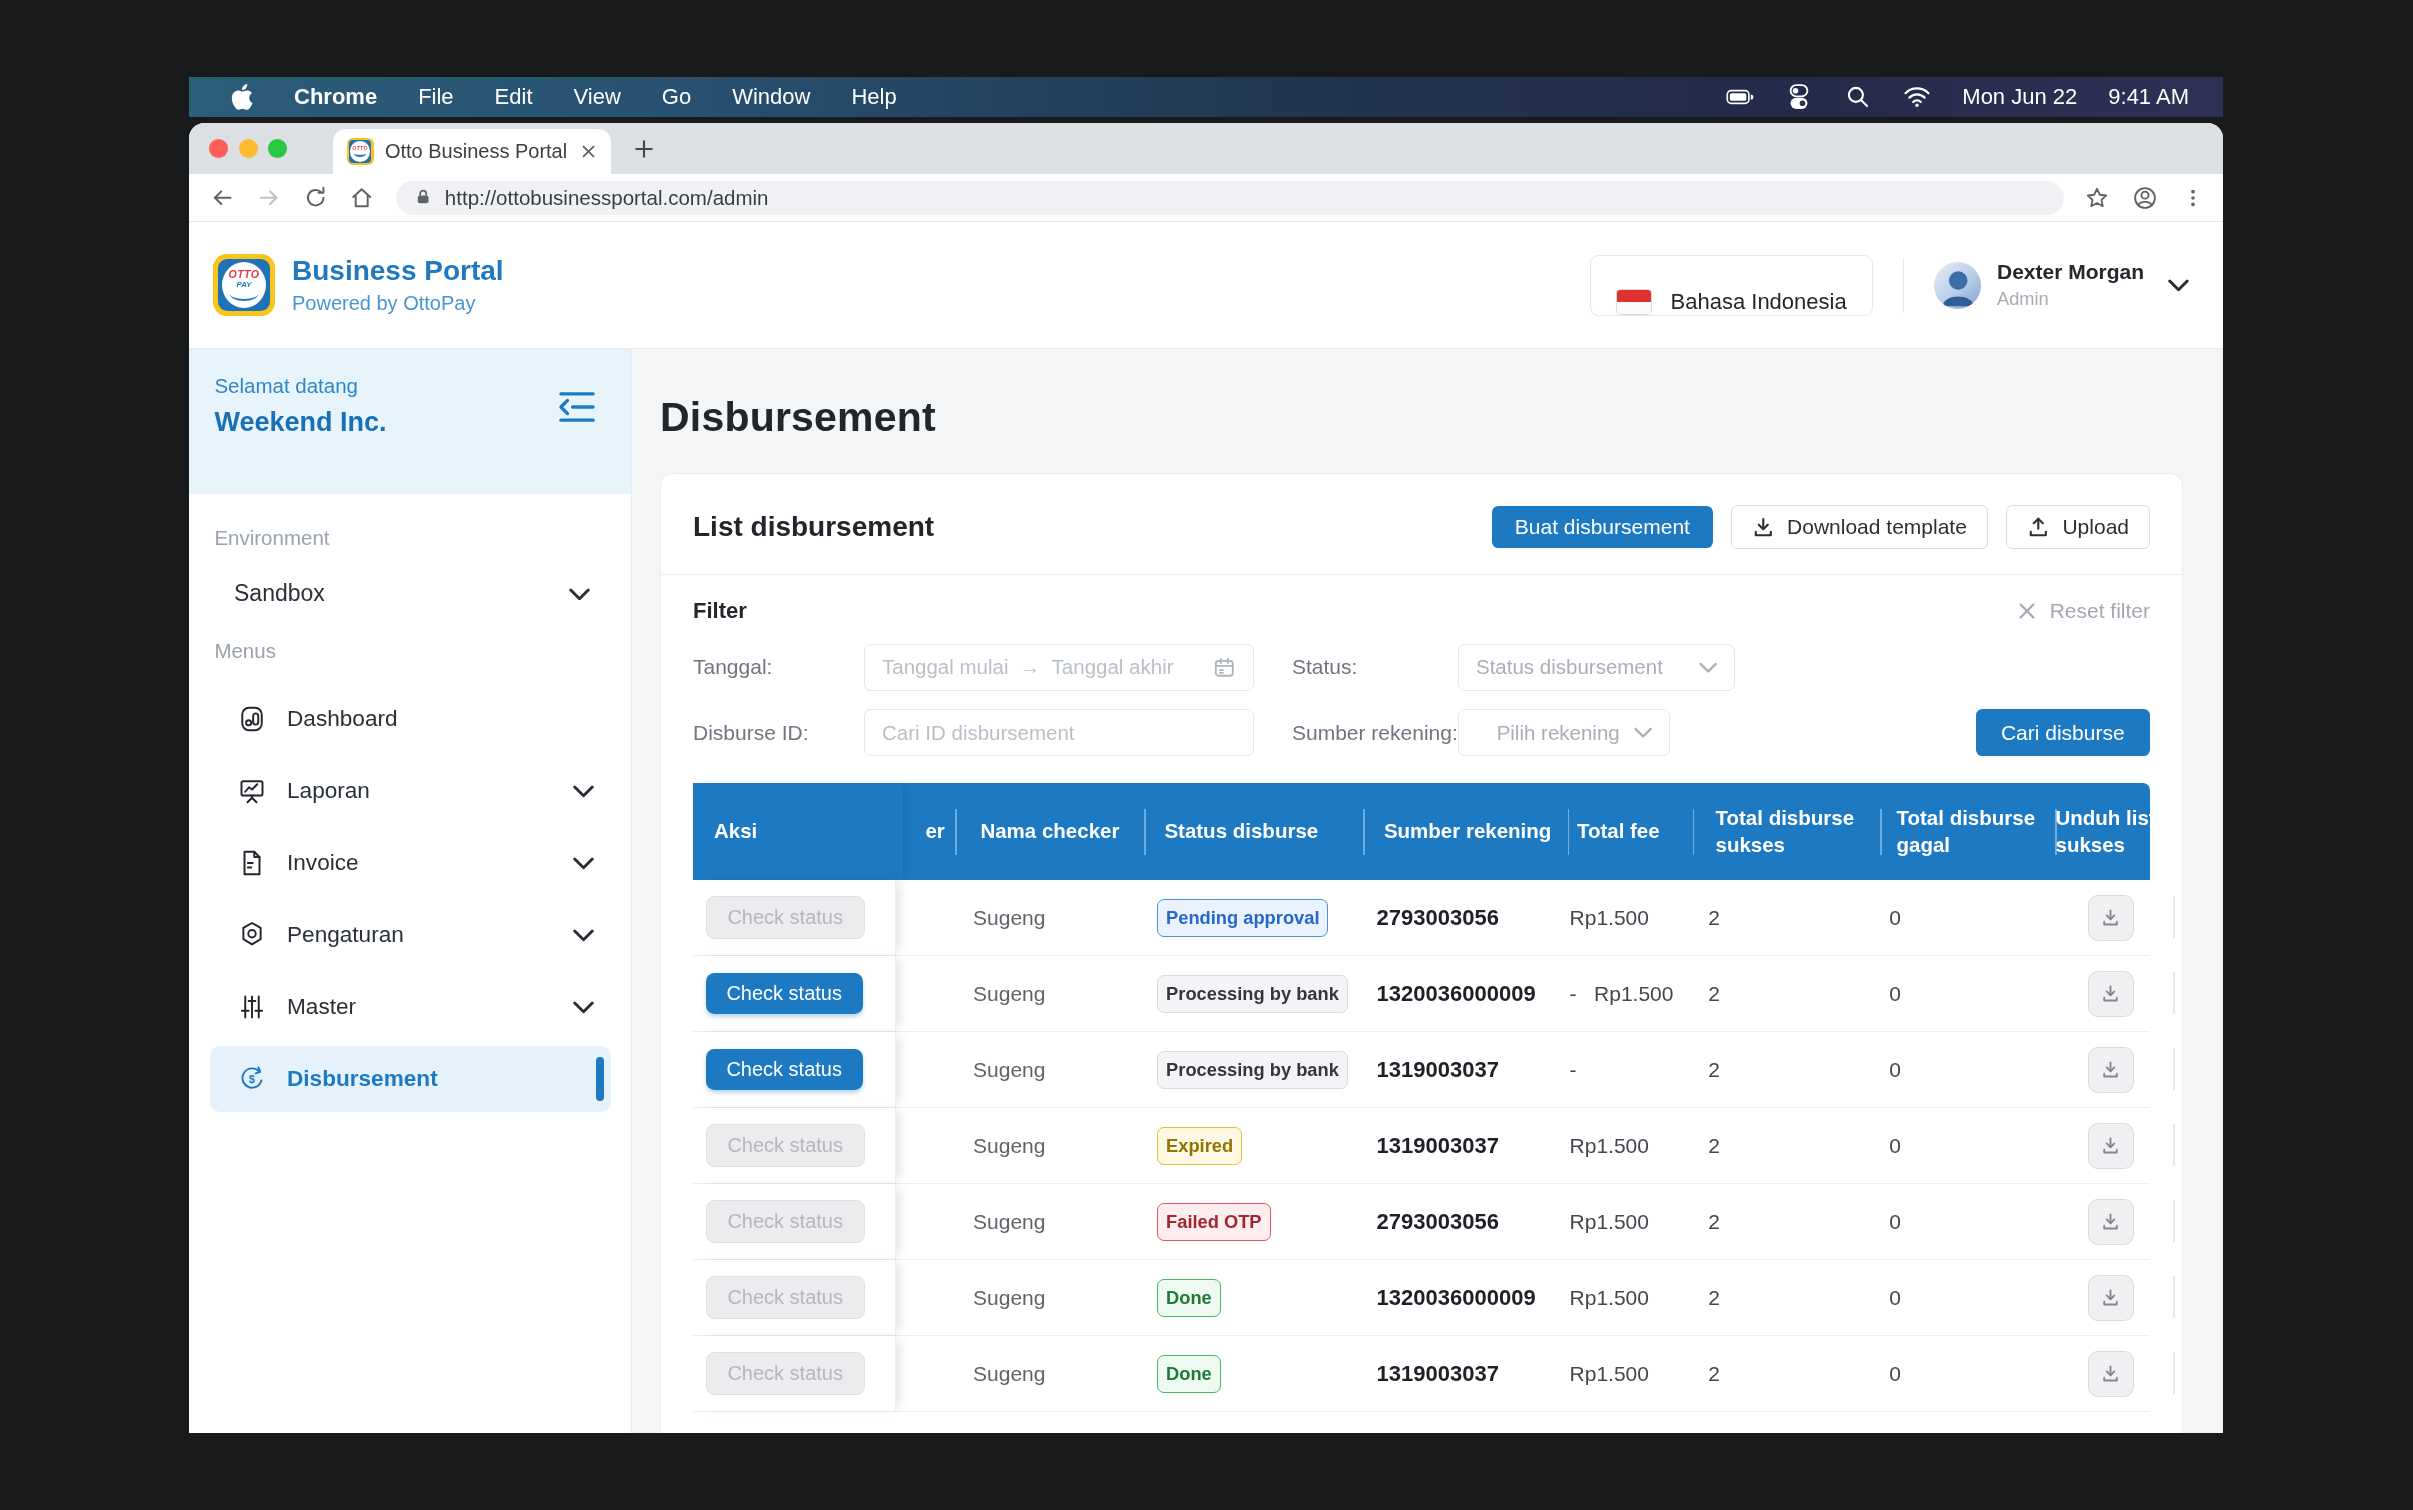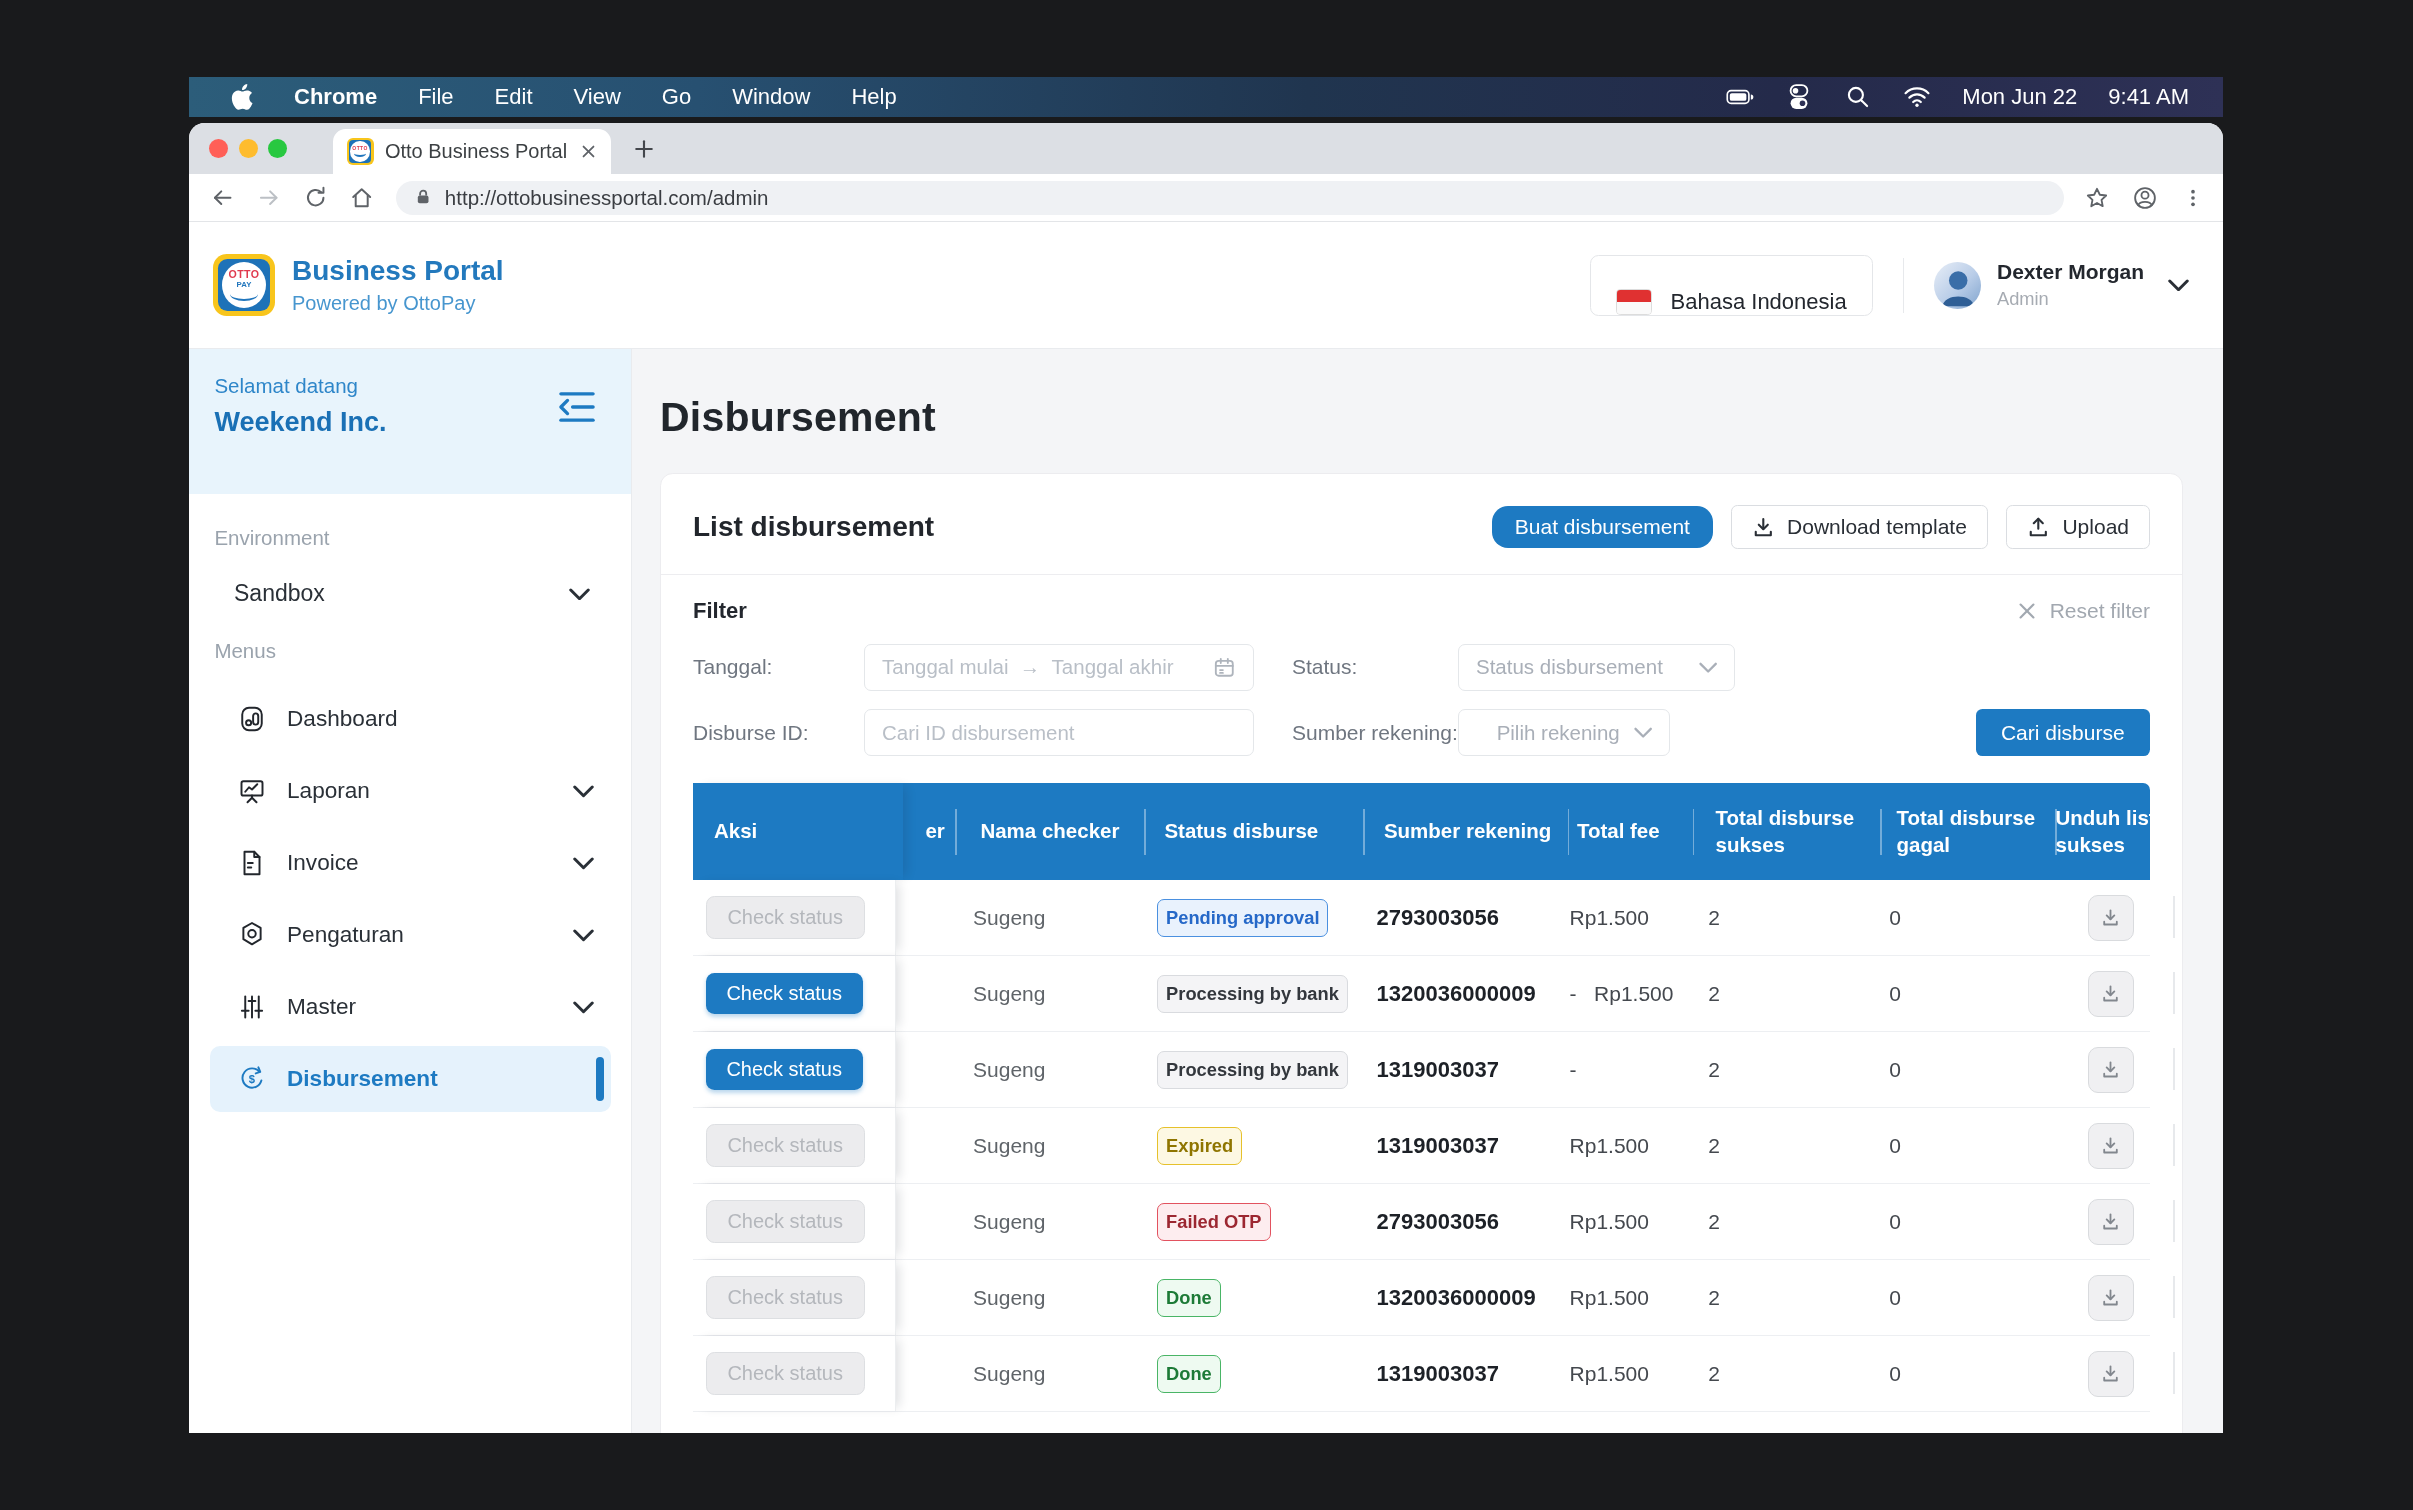--- a/index.html
+++ b/index.html
@@ -45,21 +45,21 @@
   .omnibox{flex:1;height:34px;background:#eff1f4;border-radius:18.3px;display:flex;align-items:center;
            gap:12.7px;padding:0 18.3px;color:#3a3d42;font-size:20.5px;}
   .omnibox .lock{color:#5f6368;} .omnibox .lock svg{width:18.3px;height:18.3px;}
   .tb-right{display:flex;align-items:center;gap:24px;color:#5f6368;}
   .tb-right svg{width:24px;height:24px;}
 
   
   .appheader{height:126px;background:#fff;display:flex;align-items:center;
              padding:0 34px 0 24px;border-bottom:1.4px solid #e9ebee;}
   .otto-logo{background:#f8c51c;border-radius:22%;display:flex;align-items:center;justify-content:center;flex:none;}
-  .otto-inner{width:84%;height:84%;background:#1e72b8;border-radius:18%;display:flex;align-items:center;justify-content:center;}
+  .otto-inner{width:84%;height:84%;background:#1e72b8;border-radius:18%;display:flex;align-items:center;justify-content:center;font-style:italic;}
   .otto-face{width:86%;height:90%;background:#fff;border-radius:50%;display:flex;flex-direction:column;
              align-items:center;justify-content:center;line-height:1;}
   .otto-word{font-weight:800;color:#e03a4e;letter-spacing:0.4px;}
   .otto-pay{font-weight:800;color:#2176bd;}
   .otto-smile{border:2.1px solid #2176bd;border-top:none;border-left:none;border-right:none;
               border-radius:0 0 50% 50%;width:62%;height:26%;margin-top:-6%;}
   .logo-lg{width:62px;height:62px;}
   .logo-lg .otto-word{font-size:10.6px;} .logo-lg .otto-pay{font-size:7.8px;margin-top:1.4px;}
   .logo-sm{width:27px;height:27px;flex:none;}
   .logo-sm .otto-word{font-size:5px;}
@@ -103,21 +103,21 @@
                  width:8.5px;height:44px;border-radius:4.2px;background:#1d7ac2;}
 
   .main{flex:1;background:#f4f5f7;overflow:hidden;}
   .page-title{font-size:41px;font-weight:700;color:#21262c;margin:45px 0 0 28px;letter-spacing:0.2px;}
   .card{margin:32px 40px 0 28px;height:1002px;background:#fff;border:1.4px solid #ececef;
         border-radius:12.7px;overflow:hidden;}
   .card-head{display:flex;align-items:center;padding:31px 32px 25.4px 32px;}
   .card-title{font-size:28px;font-weight:700;color:#22262c;}
   .head-btns{margin-left:auto;display:flex;align-items:center;gap:18.3px;}
   .btn{height:42px;border-radius:6.4px;display:flex;align-items:center;font-size:21px;white-space:nowrap;}
-  .btn-primary{background:#1d7ac2;color:#fff;padding:0 22.6px;border-radius:16px;}
+  .btn-primary{background:#1d7ac2;color:#fff;padding:0 22.6px;}
   .btn-outline{background:#fff;border:1.4px solid #dadde1;color:#2a2f36;padding:0 20px;gap:12.7px;}
   .btn-outline svg{width:22.6px;height:22.6px;stroke-width:2.8;}
 
   .filter-block{border-top:1.4px solid #ededf0;padding:22.6px 32px 0 32px;}
   .filter-head{display:flex;align-items:center;}
   .filter-title{font-size:22px;font-weight:700;color:#23272e;}
   .reset-filter{margin-left:auto;display:flex;align-items:center;gap:12.7px;color:#a2a8b0;font-size:21px;}
   .reset-filter svg{width:20px;height:20px;stroke-width:3;}
   .f-row{display:flex;align-items:center;margin-top:20px;}
   .f-row.second{margin-top:18.3px;}

